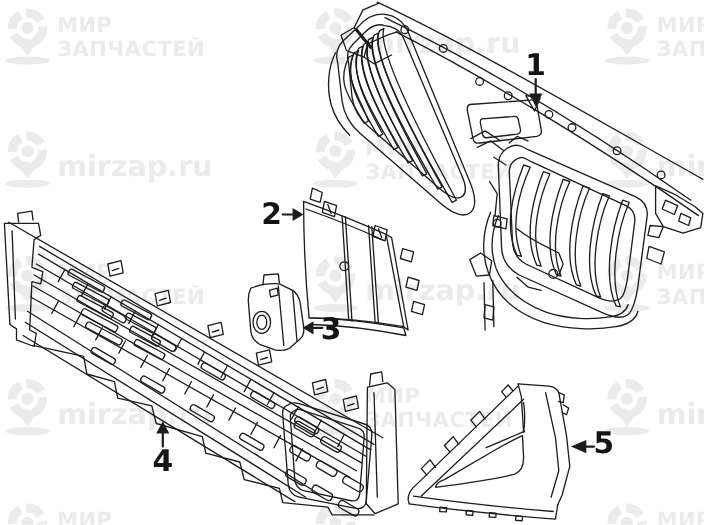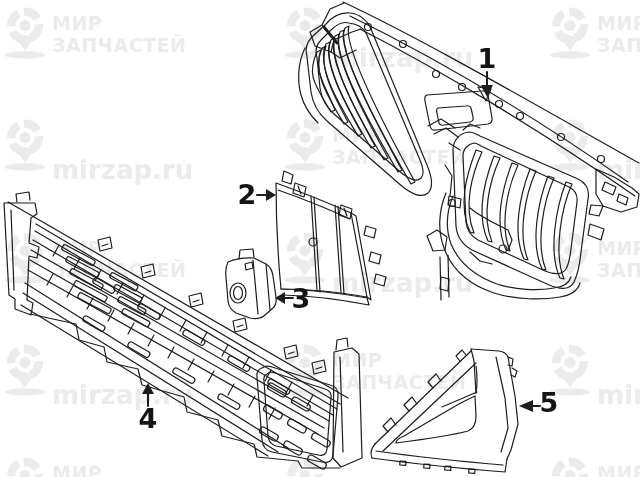--- a/index.html
+++ b/index.html
@@ -2,21 +2,21 @@
 <html><head>
 <meta charset="utf-8">
 <style>
   html,body{margin:0;padding:0}
   body{
     width:640px;height:477px;background:#fff;overflow:hidden;position:relative;
     font-family:"DejaVu Sans", sans-serif;
   }
   .wm-tile{position:absolute;display:flex;align-items:flex-start;gap:4px;pointer-events:none;white-space:nowrap}
   .wm-brand{font-weight:bold;font-size:19px;line-height:22px;letter-spacing:.5px;margin-top:9px}
-  .wm-site{font-weight:bold;font-size:26px;margin-top:40px}
+  .wm-site{font-weight:bold;font-size:26px;margin-top:22px}
   #drawing{position:absolute;left:0;top:0}
   #drawing path,#drawing rect,#drawing ellipse,#drawing circle,#drawing line,#drawing polyline{
     fill:none;stroke:#1d1d1d;stroke-width:1.2;stroke-linecap:round;stroke-linejoin:round}
   #drawing .fill{fill:#1d1d1d;stroke:none}
   #drawing .thick{stroke-width:2.8}
   #drawing .stem{stroke-width:2}
   #drawing text{fill:#141414;stroke:none;font-weight:bold;font-size:27px;font-family:"DejaVu Sans",sans-serif;text-anchor:middle}
 </style>
 </head>
 <body>

